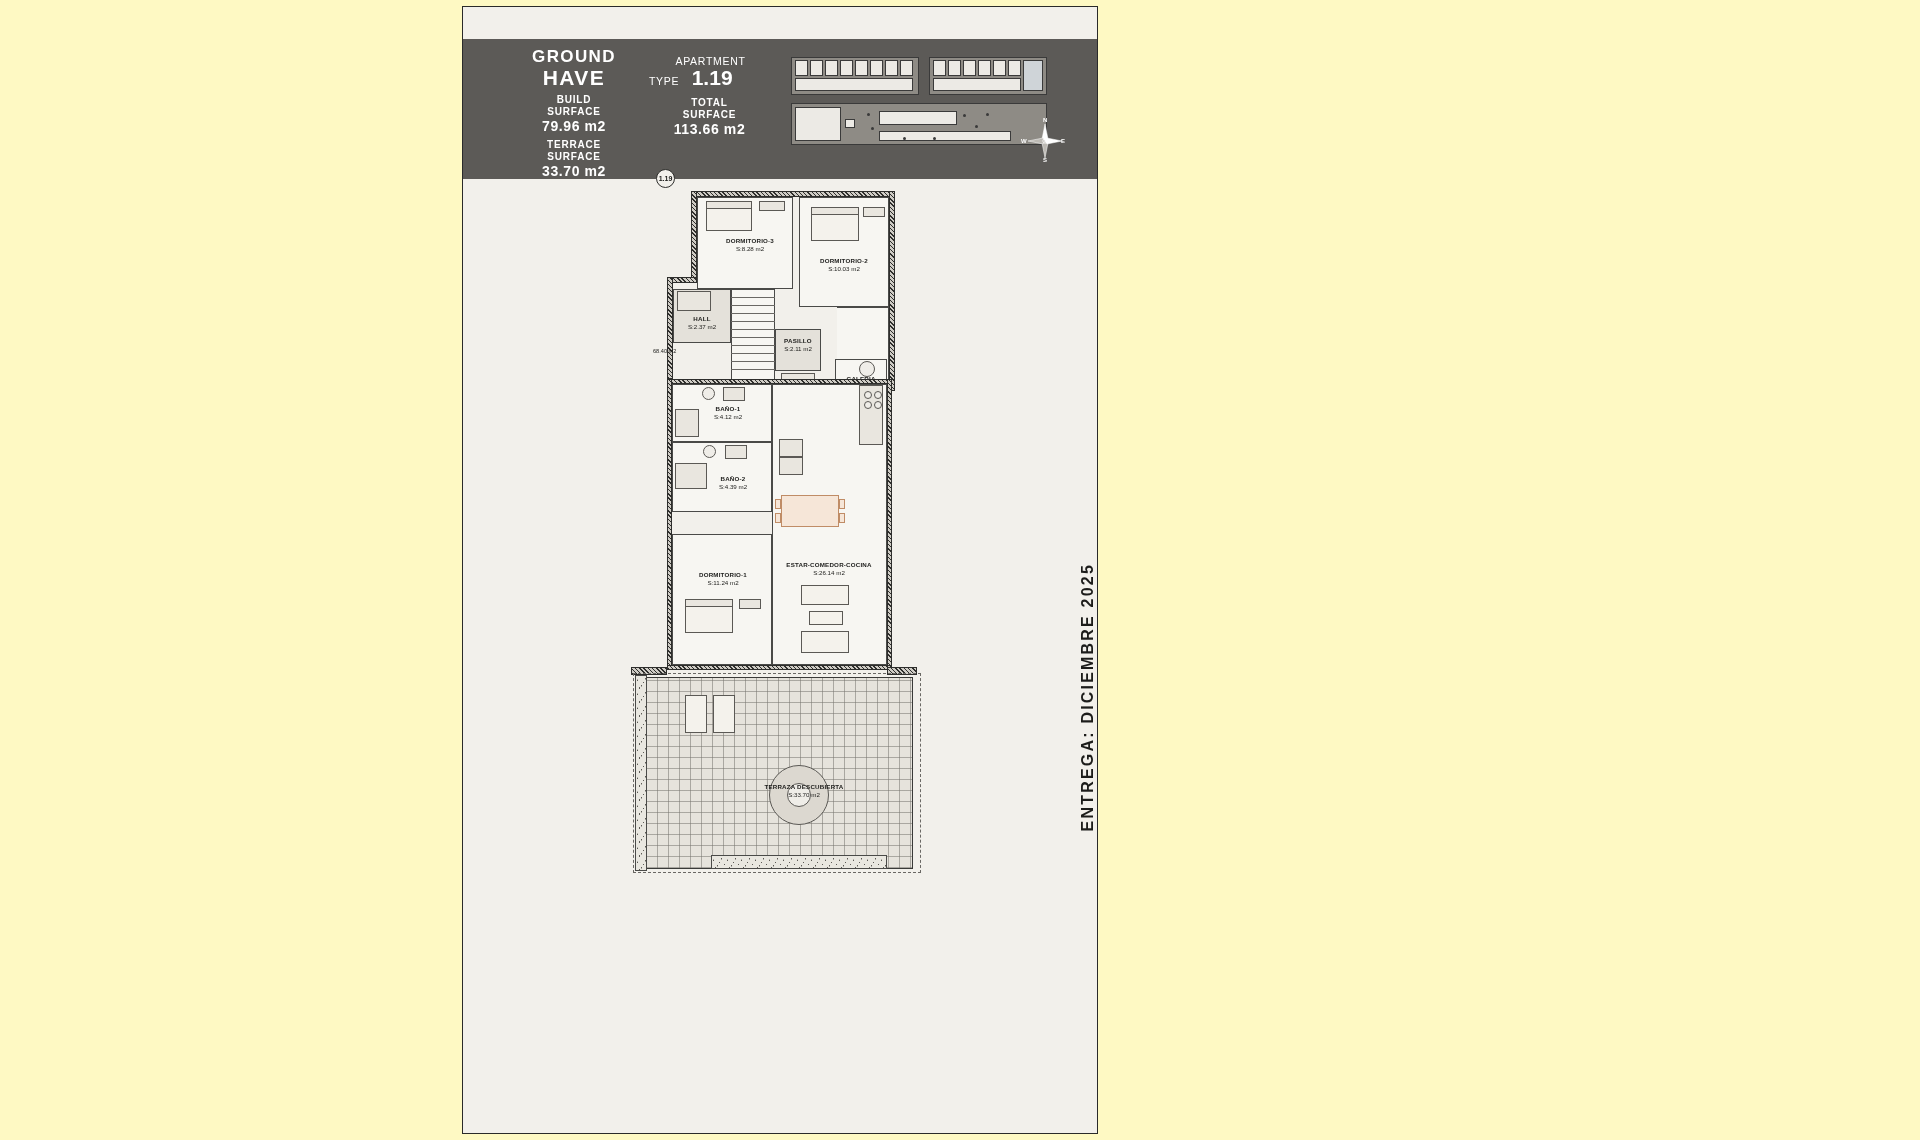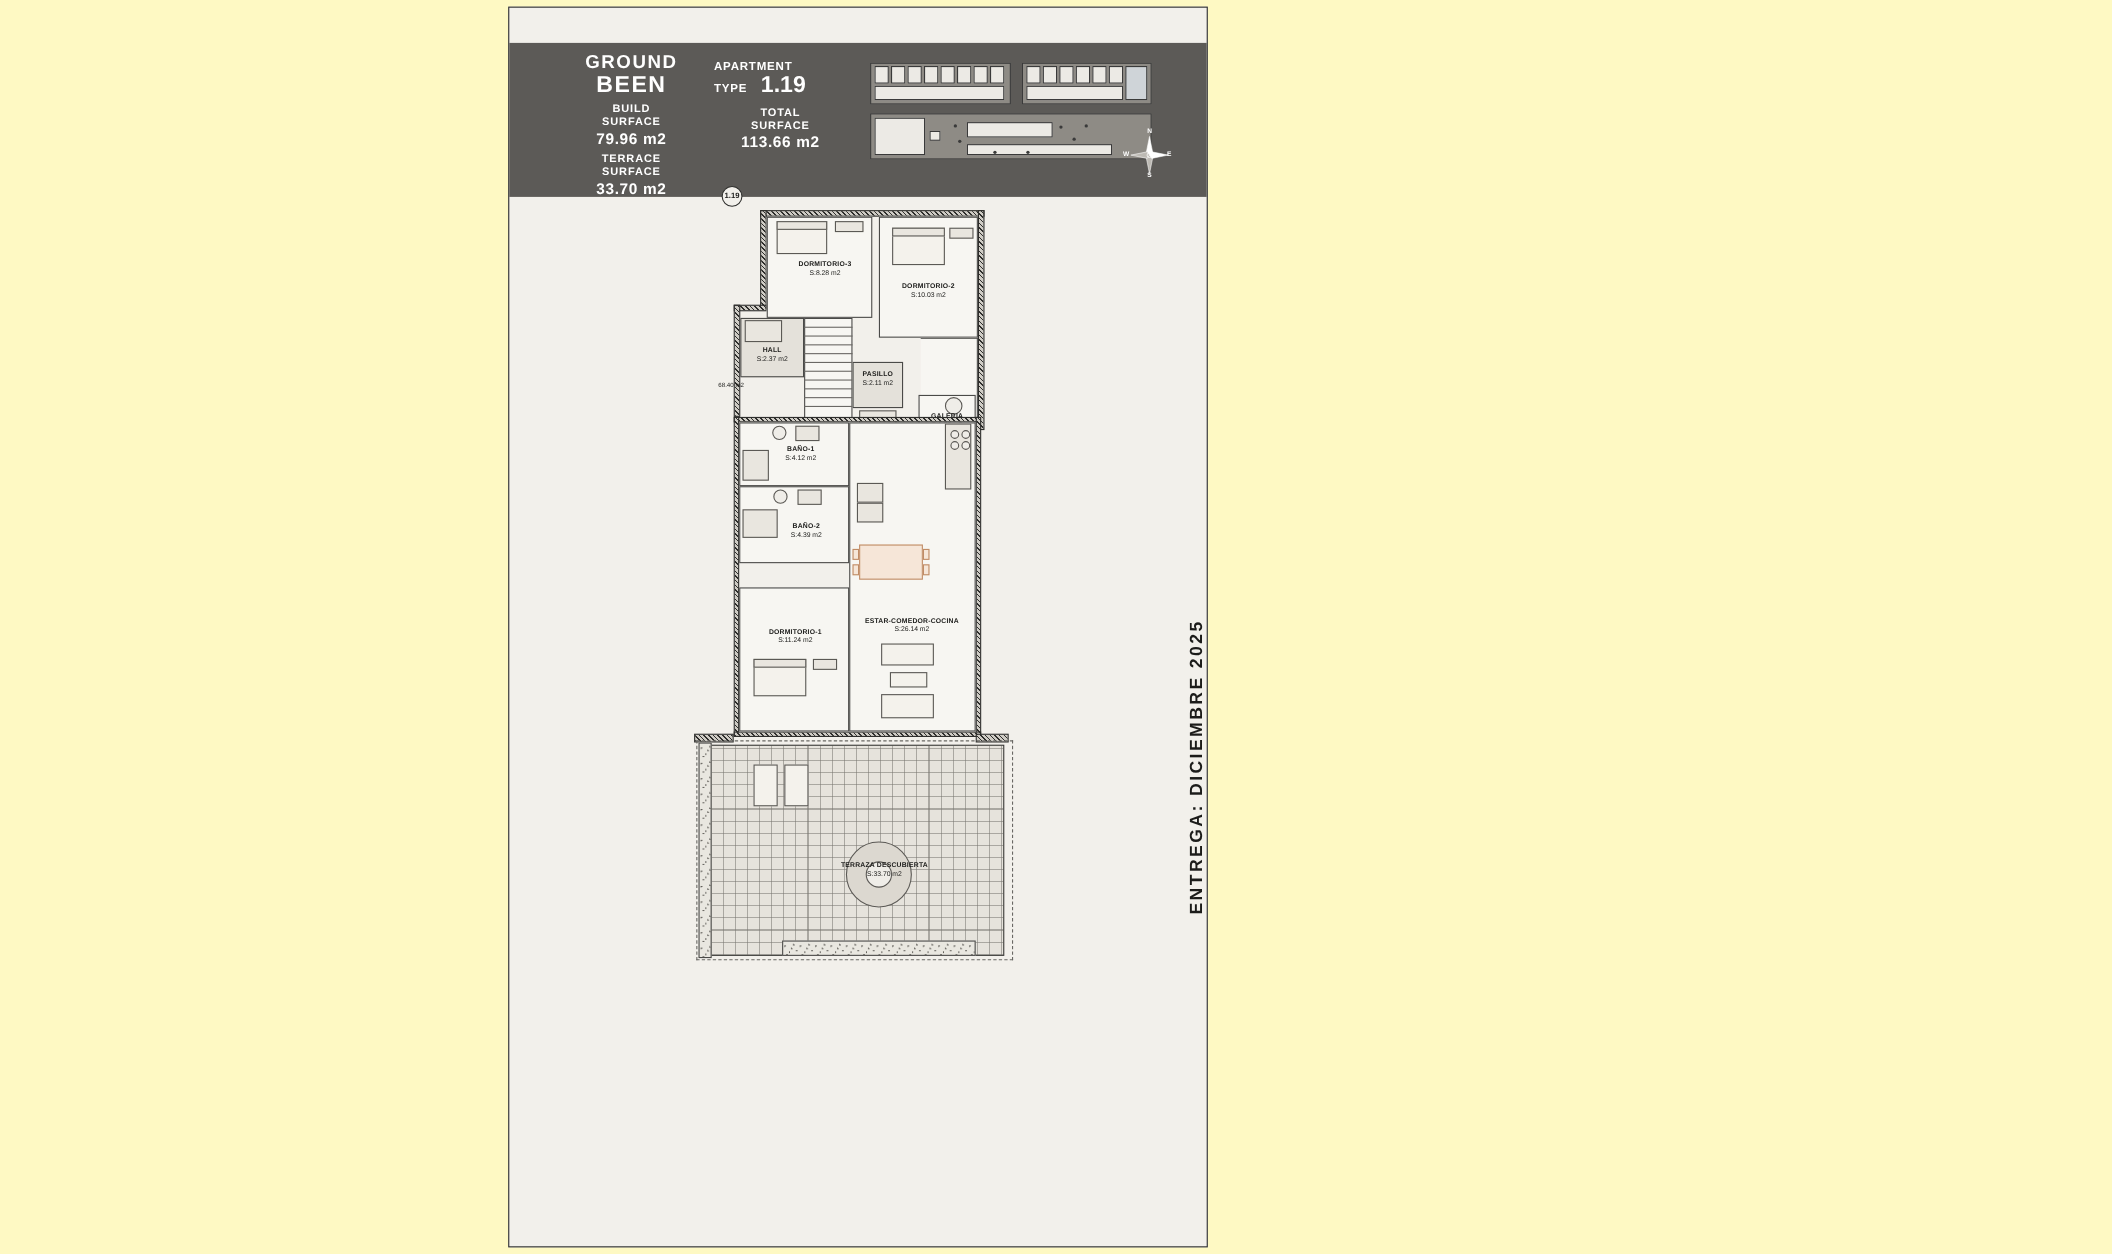--- a/index.html
+++ b/index.html
@@ -93,25 +93,25 @@
   }
   .val-med {
     font-size: 14px;
     font-weight: bold;
     letter-spacing: 0.6px;
     line-height: 17px;
     display: block;
   }
   .apt-type {
     font-size: 10.5px;
-    font-weight: bold;
+    font-weight: normal;
     letter-spacing: 0.7px;
     line-height: 12px;
     display: block;
-    text-align: left;
+    text-align: center;
   }
   .apt-num {
     font-size: 21px;
     font-weight: bold;
     line-height: 22px;
     display: inline-block;
   }
 
   
   #site-plan {
@@ -285,21 +285,21 @@
 <div id="page">
 
   <div id="sheet">
 
     <div id="header-band">
 
       <div id="title-block">
 
         <div id="left-col">
           <span class="ground tb-row">GROUND</span>
-          <span class="floor tb-row">BEEN</span>
+          <span class="floor tb-row">HAVE</span>
           <span class="lbl-small" style="margin-top:5px;">BUILD</span>
           <span class="lbl-small">SURFACE</span>
           <span class="val-med">79.96 m2</span>
           <span class="lbl-small" style="margin-top:4px;">TERRACE</span>
           <span class="lbl-small">SURFACE</span>
           <span class="val-med">33.70 m2</span>
         </div>
 
         <div id="right-col">
           <div style="text-align:left; padding-left:2px; padding-top:8px;">

